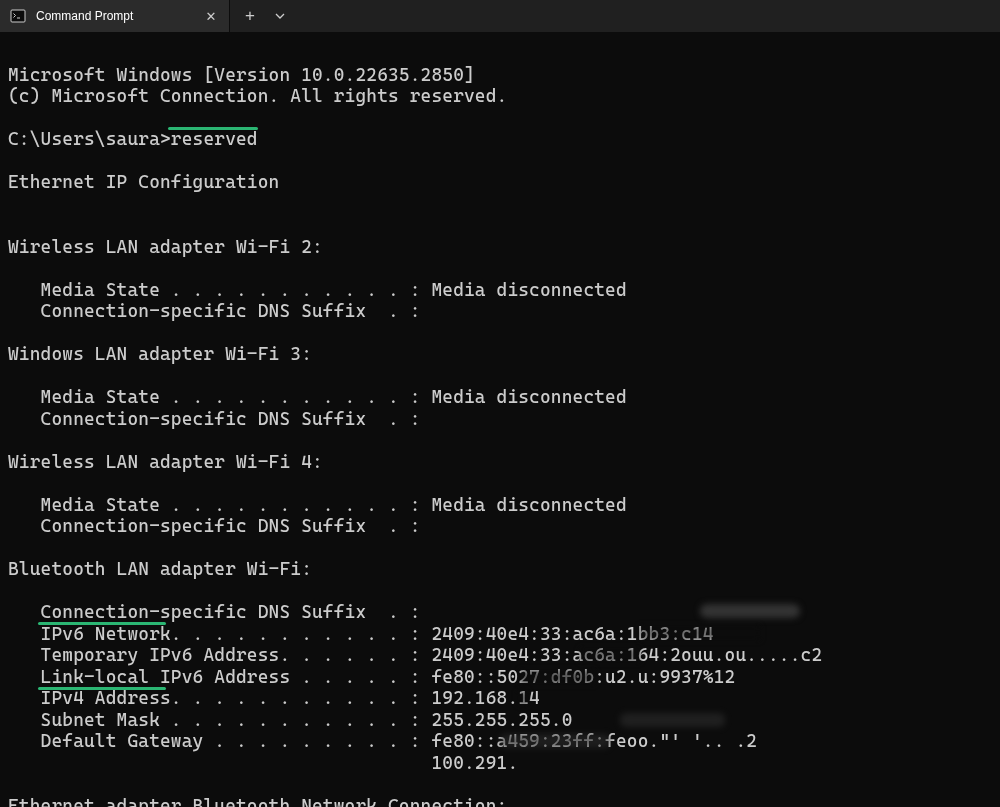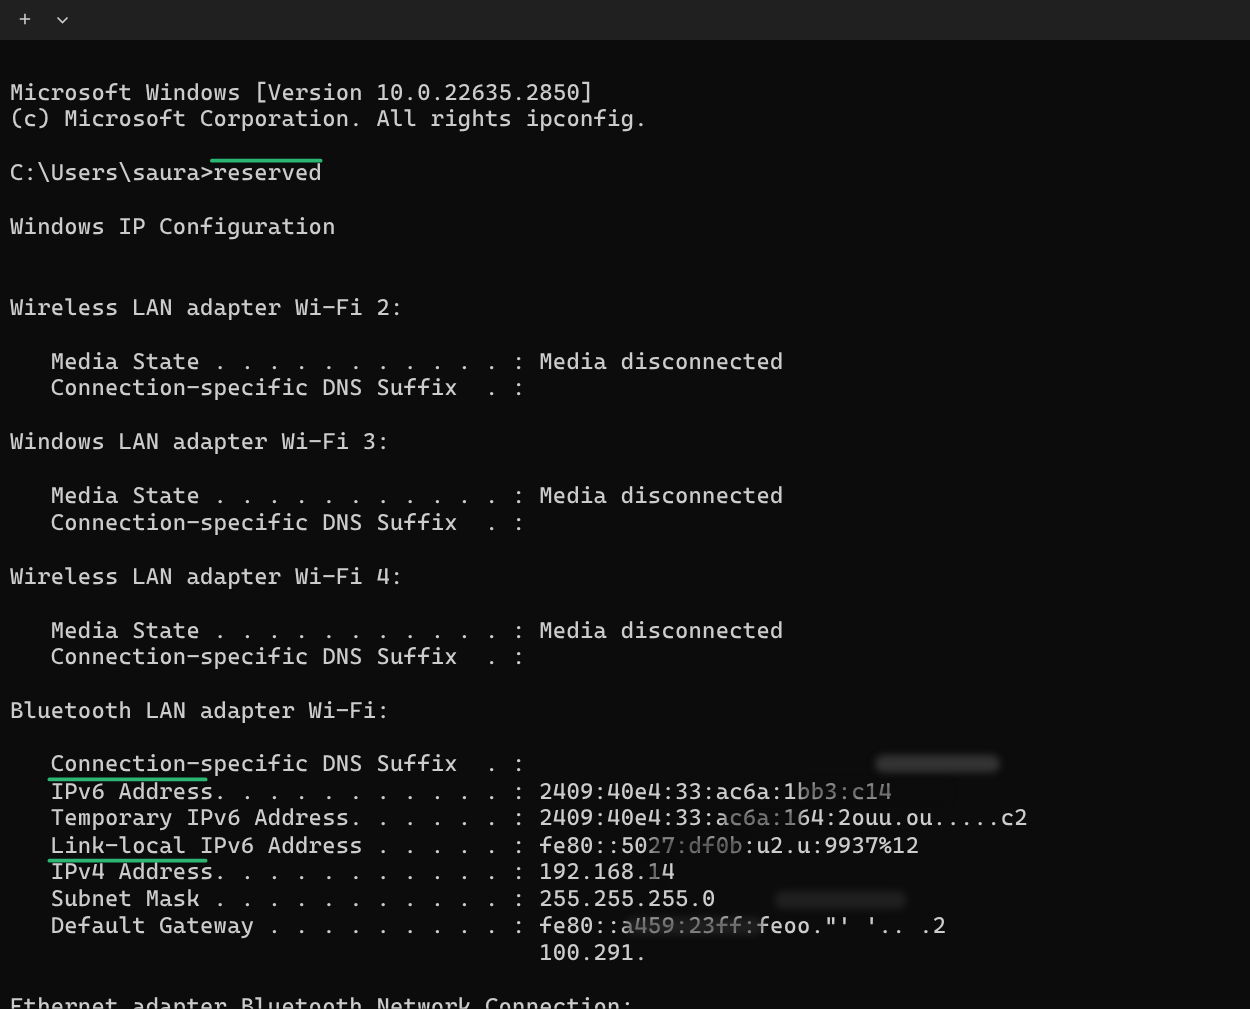--- a/index.html
+++ b/index.html
@@ -97,56 +97,67 @@
     .censor {
       position: absolute;
       background: #0c0c0c;
       filter: blur(3px);
     }
   </style>
 </head>
 <body>
 
 <div class="titlebar">
+  <div class="tab">
+    <span class="tab-icon">
+      <svg viewBox="0 0 16 16" fill="none">
+        <rect x="1" y="2" width="14" height="12" rx="1" stroke="#cccccc" stroke-width="1" fill="#0c0c0c"></rect>
+        <path d="M3.5 5.5 L5.5 7.5 L3.5 9.5" stroke="#cccccc" stroke-width="1" fill="none"></path>
+        <line x1="7" y1="10" x2="10" y2="10" stroke="#cccccc" stroke-width="1"></line>
+      </svg>
+    </span>
+    <span class="tab-title">Command Prompt</span>
+    <span class="tab-close">✕</span>
+  </div>
   <div class="new-tab">+</div>
   <div class="dropdown-btn">
     <svg width="10" height="10" viewBox="0 0 10 10">
       <path d="M1 3 L5 7 L9 3" stroke="#cccccc" stroke-width="1.3" fill="none"></path>
     </svg>
   </div>
 </div>
 
 <div class="terminal-content">
 <span>Microsoft Windows [Version 10.0.22635.2850]</span>
-<span>(c) Microsoft Corporation. All rights ipconfig.</span>
+<span>(c) Microsoft Connection. All rights reserved.</span>
 
 <span>C:\Users\saura&gt;</span><span>reserved</span>
 
-<span>Windows IP Configuration</span>
+<span>Ethernet IP Configuration</span>
 
 
 <span>Wireless LAN adapter Wi-Fi 2:</span>
 
 <span>   Media State . . . . . . . . . . . : Media disconnected</span>
 <span>   Connection-specific DNS Suffix  . :</span>
 
 <span>Windows LAN adapter Wi-Fi 3:</span>
 
 <span>   Media State . . . . . . . . . . . : Media disconnected</span>
 <span>   Connection-specific DNS Suffix  . :</span>
 
 <span>Wireless LAN adapter Wi-Fi 4:</span>
 
 <span>   Media State . . . . . . . . . . . : Media disconnected</span>
 <span>   Connection-specific DNS Suffix  . :</span>
 
 <span>Bluetooth LAN adapter Wi-Fi:</span>
 
 <span>   Connection-specific DNS Suffix  . :</span>
-<span>   IPv6 Address. . . . . . . . . . . : 2409:40e4:33:ac6a:1bb3:c14</span>
+<span>   IPv6 Network. . . . . . . . . . . : 2409:40e4:33:ac6a:1bb3:c14</span>
 <span>   Temporary IPv6 Address. . . . . . : 2409:40e4:33:ac6a:164:2ouu.ou.....c2</span>
 <span>   Link-local IPv6 Address . . . . . : fe80::5027:df0b:u2.u:9937%12</span>
 <span>   IPv4 Address. . . . . . . . . . . : 192.168.14</span>
 <span>   Subnet Mask . . . . . . . . . . . : 255.255.255.0</span>
 <span>   Default Gateway . . . . . . . . . : fe80::a459:23ff:feoo."' '.. .2</span>
 <span>                                       100.291.</span>
 
 <span>Ethernet adapter Bluetooth Network Connection:</span>
 </div>
 

